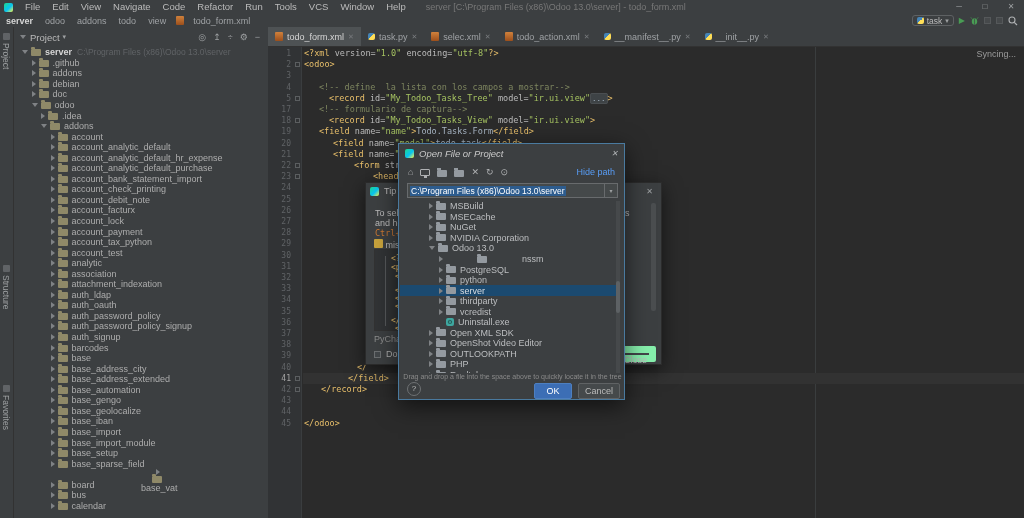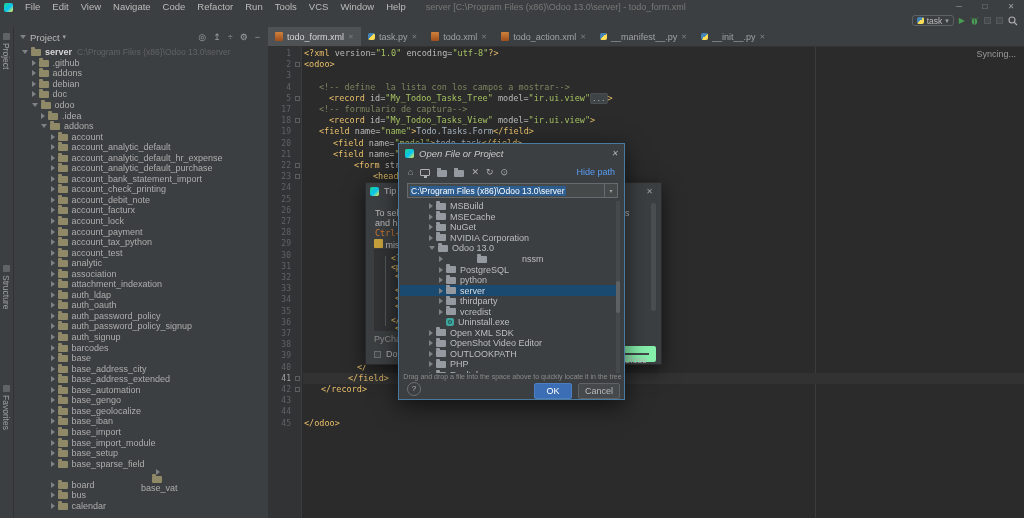--- a/index.html
+++ b/index.html
@@ -139,20 +139,21 @@
     <span id="menus"><span class="menu-item">File</span><span class="menu-item">Edit</span><span class="menu-item">View</span><span class="menu-item">Navigate</span><span class="menu-item">Code</span><span class="menu-item">Refactor</span><span class="menu-item">Run</span><span class="menu-item">Tools</span><span class="menu-item">VCS</span><span class="menu-item">Window</span><span class="menu-item">Help</span></span>
     <span id="win-title">server [C:\Program Files (x86)\Odoo 13.0\server] - todo_form.xml</span>
     <span id="win-controls">
       <span class="win-btn">─</span>
       <span class="win-btn">□</span>
       <span class="win-btn">✕</span>
     </span>
   </div>
 
   <div id="toolbar-row">
+    <span id="crumbs"><span class="crumb first">server</span><span class="crumb">odoo</span><span class="crumb">addons</span><span class="crumb">todo</span><span class="crumb">view</span><span class="xml-icon"></span><span class="crumb">todo_form.xml</span></span>
     <span id="run-area">
       <span id="run-config">
         <span class="py-icon"></span>
         <span>task</span>
         <span class="chevron-dn">▾</span>
       </span>
       <span class="run-glyph">▶</span>
       <svg width="9" height="9" viewBox="0 0 10 10">
           <ellipse cx="5" cy="6" rx="3" ry="3.5" fill="#499C54"></ellipse>
           <line x1="2" y1="3" x2="1" y2="1.5" stroke="#499C54" stroke-width="0.8"></line>
@@ -428,21 +429,21 @@
           <span>todo_form.xml</span>
           <span class="close-x">✕</span>
         </div>
         <div class="tab">
           <span class="py-icon" style="margin: 0px;"></span>
           <span>task.py</span>
           <span class="close-x">✕</span>
         </div>
         <div class="tab">
           <span class="xml-icon" style="margin: 0px;"></span>
-          <span>todo.xml</span>
+          <span>selec.xml</span>
           <span class="close-x">✕</span>
         </div>
         <div class="tab">
           <span class="xml-icon" style="margin: 0px;"></span>
           <span>todo_action.xml</span>
           <span class="close-x">✕</span>
         </div>
         <div class="tab">
           <span class="py-icon" style="margin: 0px;"></span>
           <span>__manifest__.py</span>

